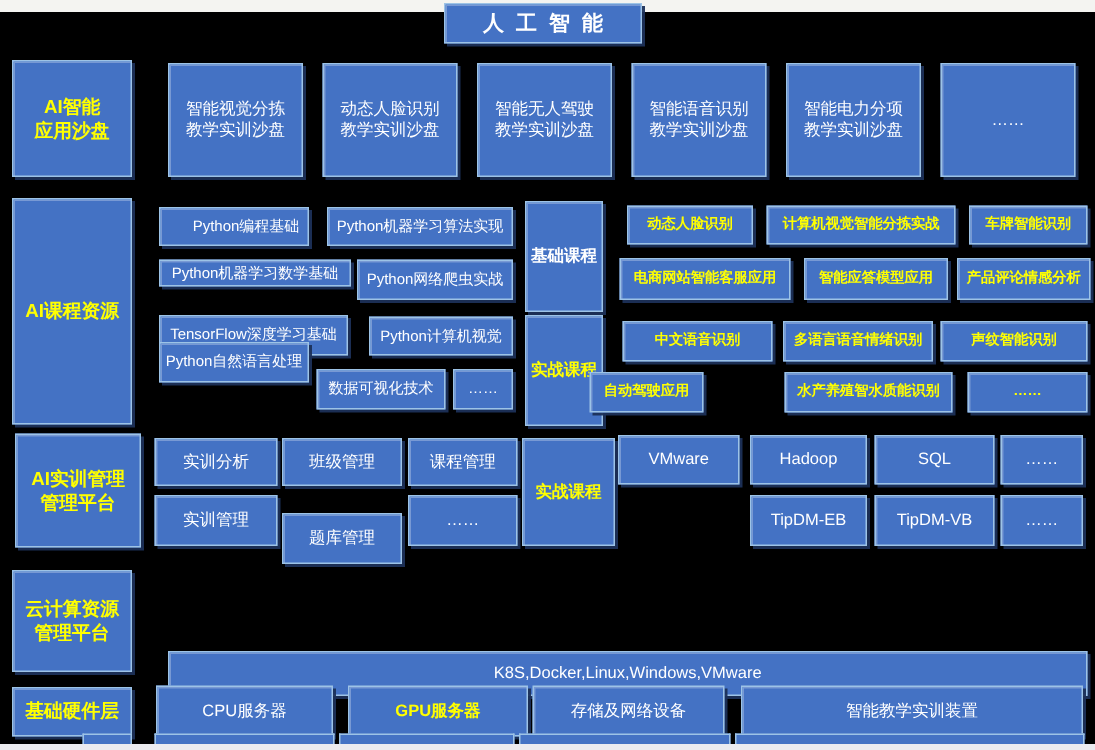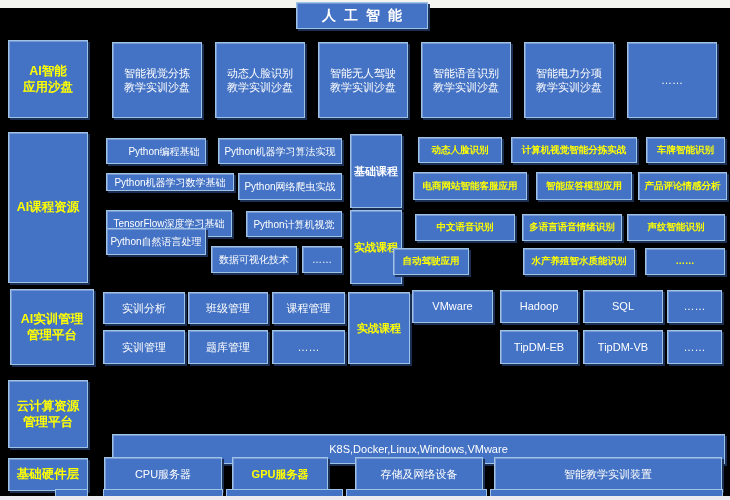--- a/index.html
+++ b/index.html
@@ -77,38 +77,38 @@
   <div class="box yellow f95" style="left:393px;top:248px;width:76px;height:27px;text-align:right;">自动驾驶应用</div>
   <div class="box yellow f95" style="left:523px;top:248px;width:112px;height:27px;">水产养殖智水质能识别</div>
   <div class="box yellow f95" style="left:645px;top:248px;width:80px;height:27px;">……</div>
 
   <div class="box yellow f12" style="left:10px;top:289px;width:84px;height:76px;">AI实训管理
 管理平台</div>
   <div class="box" style="left:103px;top:292px;width:82px;height:32px;">实训分析</div>
   <div class="box" style="left:188px;top:292px;width:80px;height:32px;">班级管理</div>
   <div class="box" style="left:272px;top:292px;width:73px;height:32px;">课程管理</div>
   <div class="box" style="left:103px;top:330px;width:82px;height:34px;">实训管理</div>
-  <div class="box" style="left:188px;top:330px;width:80px;height:34px;">题库管理</div>
+  <div class="box" style="left:188px;top:342px;width:80px;height:34px;">题库管理</div>
   <div class="box" style="left:272px;top:330px;width:73px;height:34px;">……</div>
   <div class="box yellow" style="left:348px;top:292px;width:62px;height:72px;">实战课程</div>
   <div class="box" style="left:412px;top:290px;width:81px;height:33px;">VMware</div>
   <div class="box" style="left:500px;top:290px;width:78px;height:33px;">Hadoop</div>
   <div class="box" style="left:583px;top:290px;width:80px;height:33px;">SQL</div>
   <div class="box" style="left:667px;top:290px;width:55px;height:33px;">……</div>
   <div class="box" style="left:500px;top:330px;width:78px;height:34px;">TipDM-EB</div>
   <div class="box" style="left:583px;top:330px;width:80px;height:34px;">TipDM-VB</div>
   <div class="box" style="left:667px;top:330px;width:55px;height:34px;">……</div>
 
   <div class="box yellow f12" style="left:8px;top:380px;width:80px;height:68px;">云计算资源
 管理平台</div>
   <div class="box" style="left:112px;top:418px;width:613px;height:30px;margin-top:16px;">K8S,Docker,Linux,Windows,VMware</div>
 
   <div class="box yellow f12" style="left:8px;top:458px;width:80px;height:33px;">基础硬件层</div>
   <div class="box" style="left:104px;top:457px;width:118px;height:34px;">CPU服务器</div>
-  <div class="box yellow" style="left:232px;top:457px;width:96px;height:34px;">GPU服务器</div>
+  <div class="box yellow" style="left:232px;top:457px;width:120px;height:34px;">GPU服务器</div>
   <div class="box" style="left:355px;top:457px;width:128px;height:34px;">存储及网络设备</div>
   <div class="box" style="left:494px;top:457px;width:228px;height:34px;">智能教学实训装置</div>
 
   <div class="box frag" style="left:55px;top:489px;width:33px;height:7px;"></div>
   <div class="box frag" style="left:103px;top:489px;width:120px;height:7px;"></div>
   <div class="box frag" style="left:226px;top:489px;width:117px;height:7px;"></div>
   <div class="box frag" style="left:346px;top:489px;width:141px;height:7px;"></div>
   <div class="box frag" style="left:490px;top:489px;width:233px;height:7px;"></div>
 
 </div>

